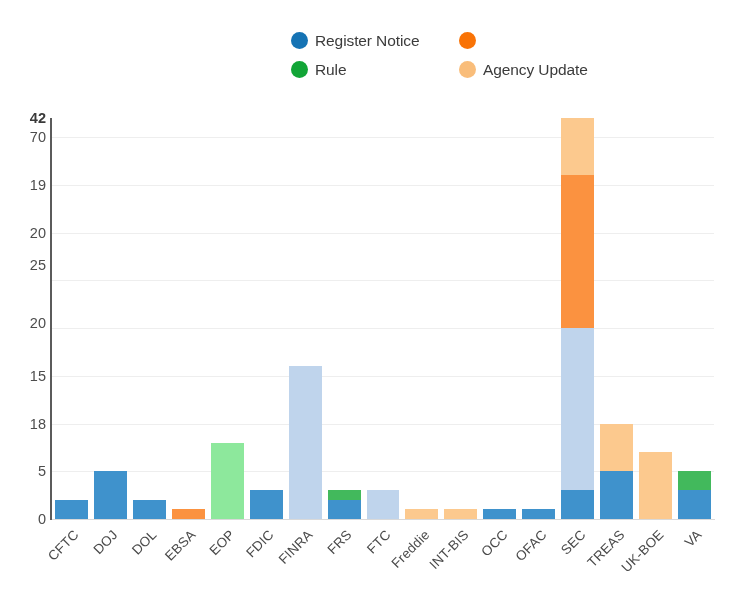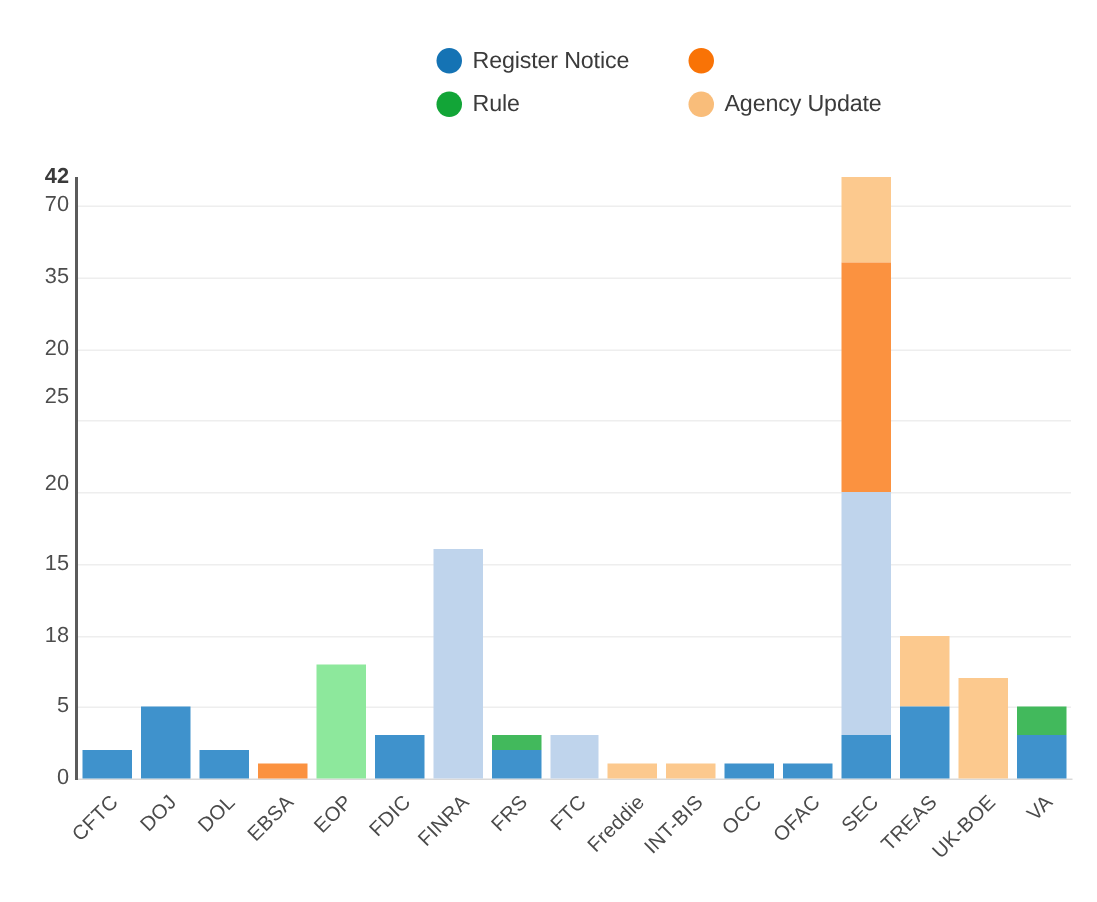--- a/index.html
+++ b/index.html
@@ -182,21 +182,21 @@
     </div>
 
   <div id="ylabels">
       <div class="ytick" style="top: 401px;">0</div>
       <div class="ytick" style="top: 353.262px;">5</div>
       <div class="ytick" style="top: 305.524px;">18</div>
       <div class="ytick" style="top: 257.786px;">15</div>
       <div class="ytick" style="top: 205px;">20</div>
       <div class="ytick" style="top: 147px;">25</div>
       <div class="ytick" style="top: 114.571px;">20</div>
-      <div class="ytick" style="top: 66.8333px;">35</div>
+      <div class="ytick" style="top: 66.8333px;">19</div>
       <div class="ytick" style="top: 19.0952px;">70</div>
       <div class="ytick top-max" style="top: 0px;">42</div>
     </div>
 
   <div id="axis-y"></div>
   <div id="axis-x"></div>
 
   <div id="plot-area">
     <div id="gridlines">
         <div class="gridline" style="top: 353.262px;"></div>

